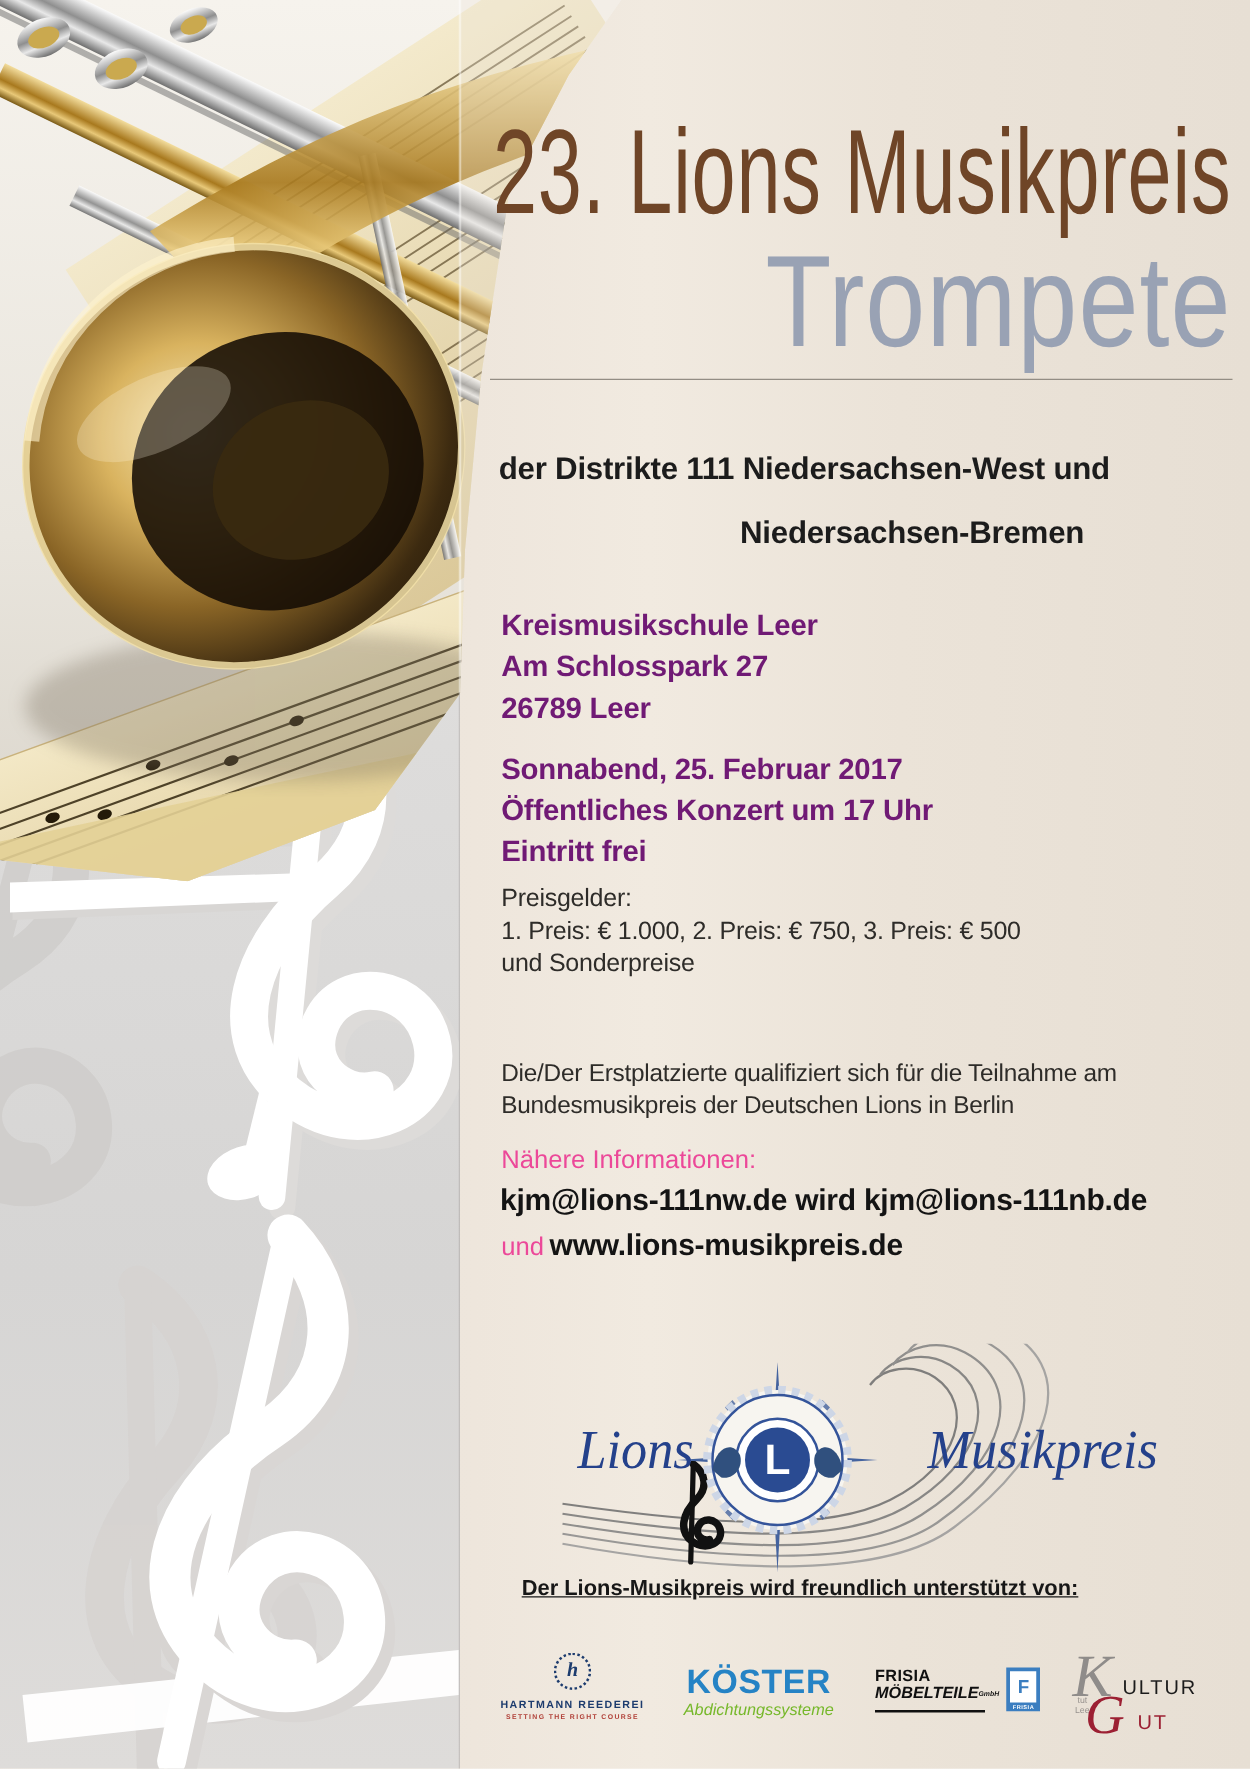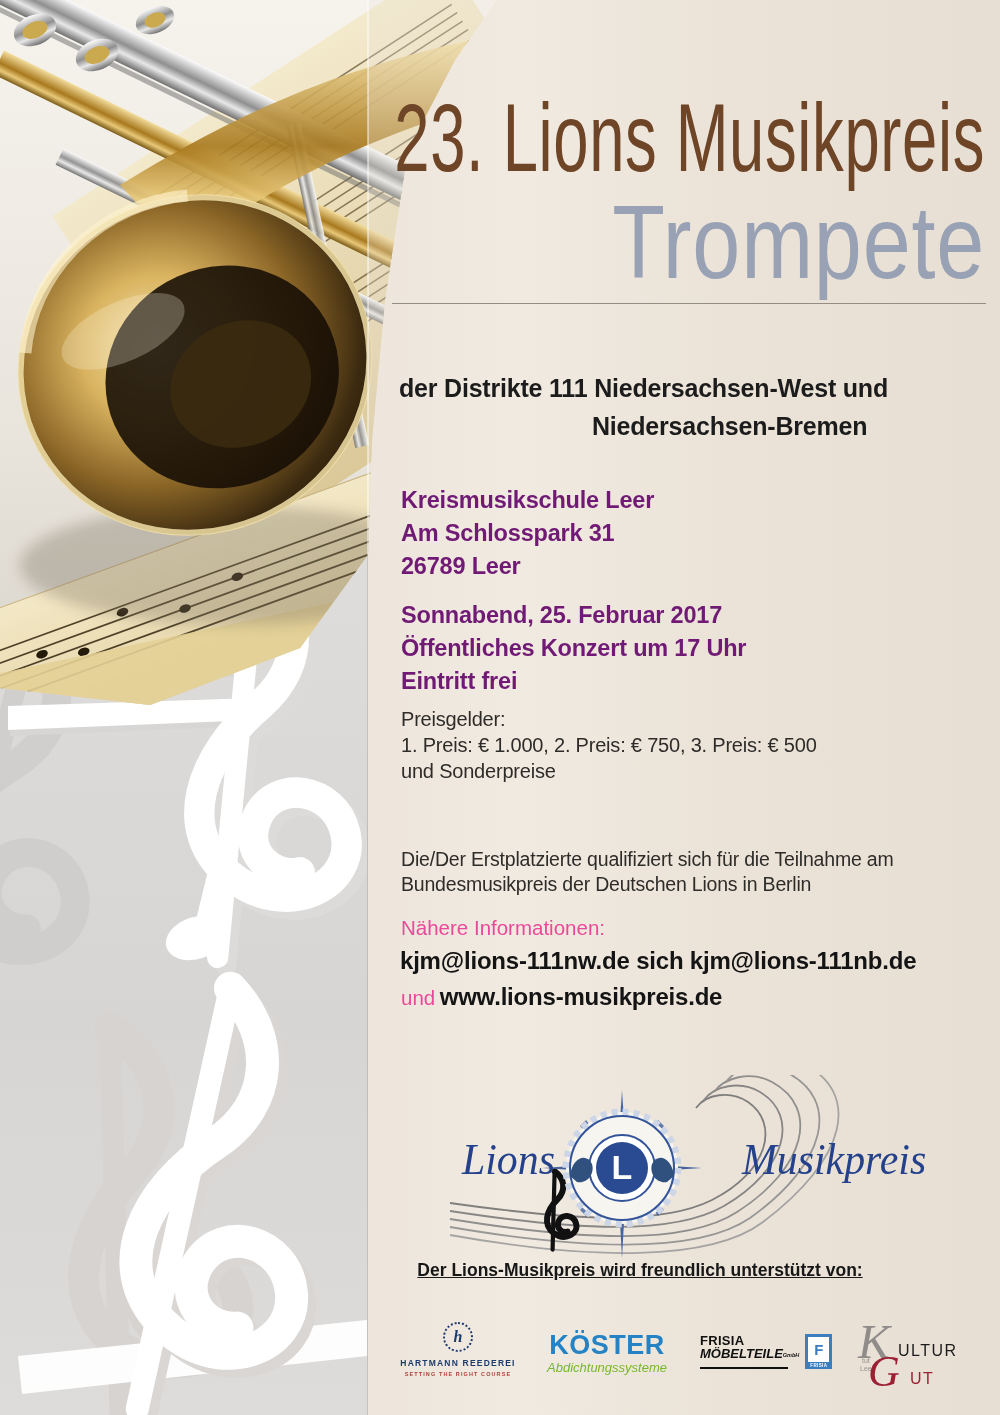--- a/index.html
+++ b/index.html
@@ -214,40 +214,40 @@
 
     <rect x="368" y="0" width="142" height="560" fill="#ece4d9" opacity=".3"></rect>
     <rect x="367" y="0" width="2" height="560" fill="#ffffff" opacity=".45"></rect>
   </g>
 </svg>
 
 <div class="abs title1 nowrap">23. Lions Musikpreis</div>
 <div class="abs title2 nowrap">Trompete</div>
 <div class="abs rule"></div>
 
-<div class="abs b26 nowrap" style="left:399px;top:374px;">der Distrikte 111 Niedersachsen-West und</div>
+<div class="abs b26 nowrap" style="left:399px;top:361px;">der Distrikte 111 Niedersachsen-West und</div>
 <div class="abs b26 nowrap" style="left:592px;top:412px;">Niedersachsen-Bremen</div>
 
 <div class="abs b24 nowrap" style="left:401px;top:487px;">Kreismusikschule Leer</div>
-<div class="abs b24 nowrap" style="left:401px;top:520px;">Am Schlosspark 31</div>
+<div class="abs b24 nowrap" style="left:401px;top:520px;">Am Schlosspark 27</div>
 <div class="abs b24 nowrap" style="left:401px;top:553px;">26789 Leer</div>
 
 <div class="abs b24 nowrap" style="left:401px;top:602px;">Sonnabend, 25. Februar 2017</div>
 <div class="abs b24 nowrap" style="left:401px;top:635px;">Öffentliches Konzert um 17 Uhr</div>
 <div class="abs b24 nowrap" style="left:401px;top:668px;">Eintritt frei</div>
 
 <div class="abs r20 nowrap" style="left:401px;top:708px;">Preisgelder:</div>
 <div class="abs r20 nowrap" style="left:401px;top:734px;">1. Preis: € 1.000, 2. Preis: € 750, 3. Preis: € 500</div>
 <div class="abs r20 nowrap" style="left:401px;top:760px;">und Sonderpreise</div>
 
 <div class="abs r19 nowrap" style="left:401px;top:806px;">Die/Der Erstplatzierte qualifiziert sich für die Teilnahme am</div>
 <div class="abs r19 nowrap" style="left:401px;top:831px;">Bundesmusikpreis der Deutschen Lions in Berlin</div>
 
 <div class="abs r21 nowrap" style="left:401px;top:916px;">Nähere Informationen:</div>
-<div class="abs b25 nowrap" style="left:400px;top:947px;">kjm@lions-111nw.de sich kjm@lions-111nb.de</div>
+<div class="abs b25 nowrap" style="left:400px;top:947px;">kjm@lions-111nw.de wird kjm@lions-111nb.de</div>
 <div class="abs nowrap" style="left:401px;top:983px;">
   <span class="r21">und</span>
   <span class="b25">www.lions-musikpreis.de</span>
 </div>
 
 <svg class="abs logo-svg" viewBox="430 1075 540 212">
   <defs>
     <path id="arcTop" d="M 580,1174 A 42,42 0 0 1 664,1174"></path>
     <path id="arcBottom" d="M 582,1162 A 42,42 0 0 0 662,1162"></path>
   </defs>

